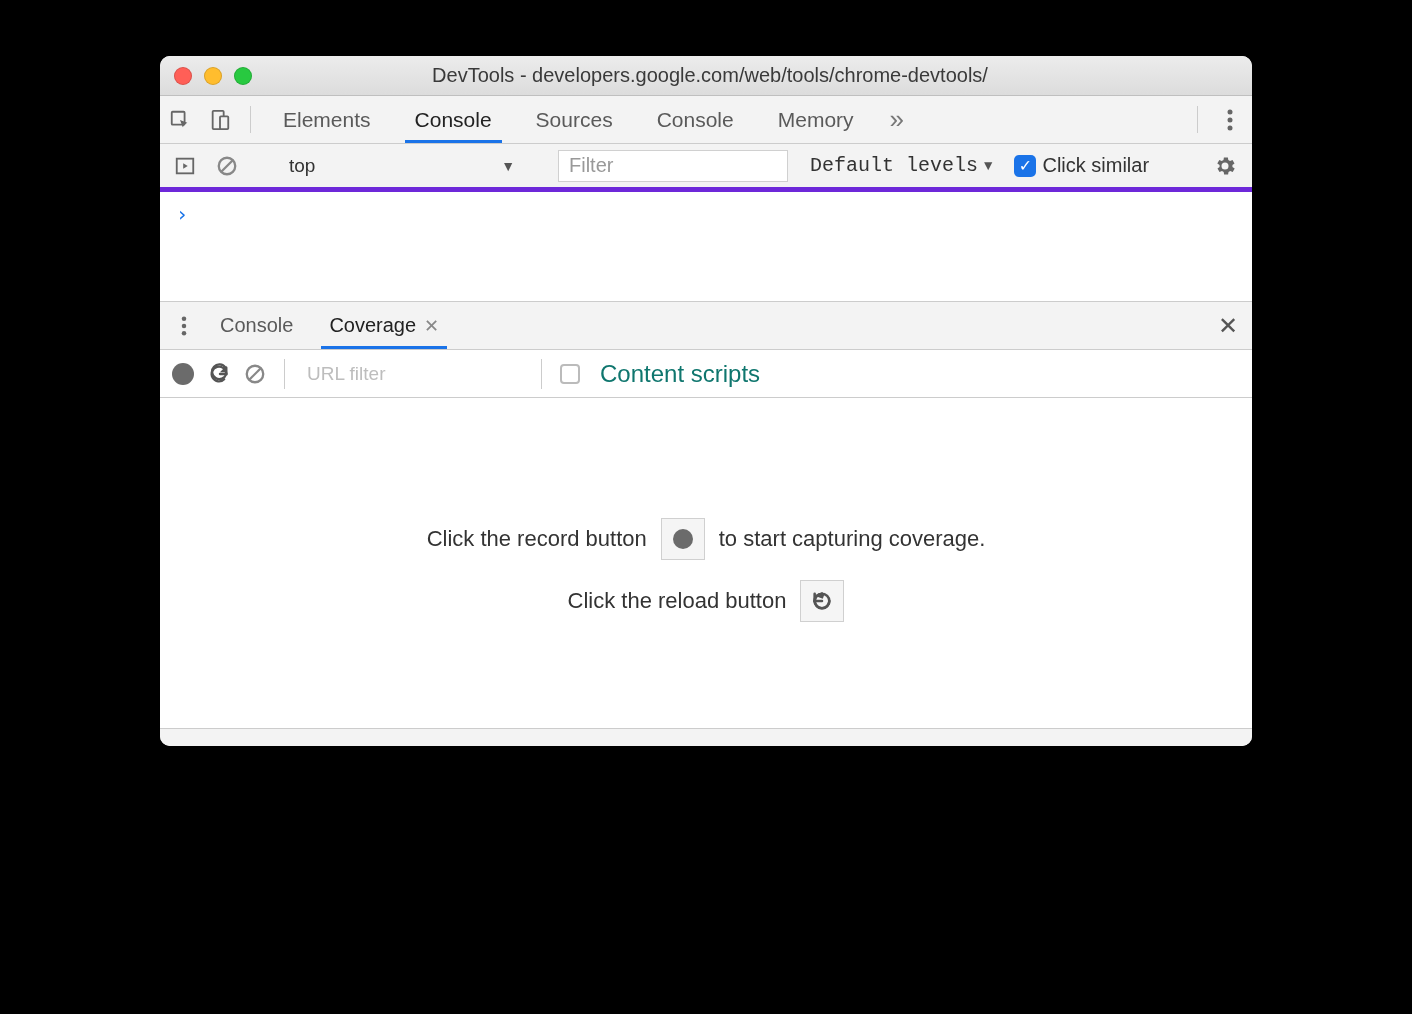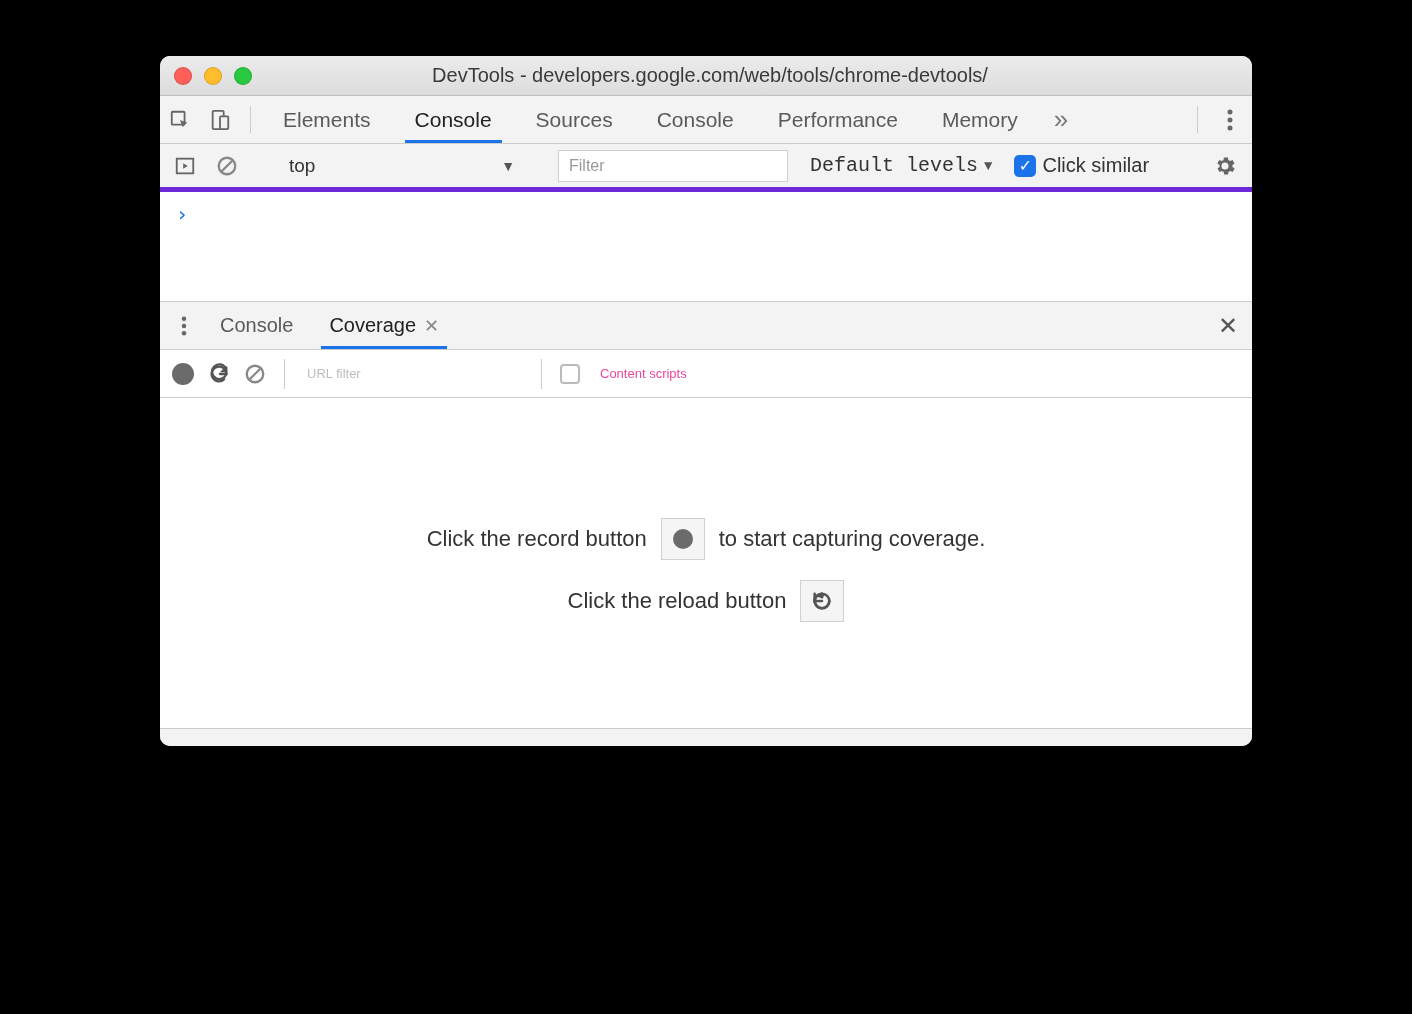--- a/index.html
+++ b/index.html
@@ -98,21 +98,21 @@
     color:#333; font-size:19px;
     background:#f3f3f3; border:none;
   }
   .ctx-select .label{ padding-left:4px;}
   .tri { color:#555; font-size:14px; }
   .filter-input {
     height:32px; width:230px;
     border:1px solid #d0d0d0;
     background:#fff;
     padding:0 10px;
-    font-size:16px; color:#3b82f6;
+    font-size:20px; color:#3b82f6;
   }
   .filter-input::placeholder{color:#999;}
   .levels {
     display:flex; align-items:center; gap:6px;
     color:#333; font-size:20px;
     padding: 0 10px;
     font-family: Liberation Mono, monospace;
   }
   .chk {
     width:22px; height:22px; border-radius:5px;
@@ -163,28 +163,28 @@
     border-bottom:1px solid #ccc;
     display:flex; align-items:center;
     gap:14px; padding: 0 12px;
   }
   .record-dot {
     width:22px; height:22px; border-radius:50%;
     background:#6b6b6b;
   }
   .url-filter {
     height:30px; width:220px; border:none;
-    font-size:13px; color:#0f766e; padding:0 4px;
+    font-size:19px; color:#0f766e; padding:0 4px;
   }
   .url-filter::placeholder{color:#bdbdbd;}
   .cov-toolbar .vsep { width:1px; height:30px; background:#ccc; margin:0 4px;}
   .square {
     width:20px; height:20px; border:2px solid #bbb; border-radius:4px;
   }
-  .cs-label{font-size:13px; color:#ec4899; margin-left:6px;}
+  .cs-label{font-size:24px; color:#0f766e; margin-left:6px;}
 
   
   .cov-body {
     height: 330px; background:#fff;
     display:flex; flex-direction:column;
     align-items:center; justify-content:flex-start;
     padding-top: 120px;
     gap: 20px;
   }
   .cov-msg { display:flex; align-items:center; gap:14px; font-size:22px; color:#333;}
@@ -232,23 +232,20 @@
         <span>Elements</span>
       </div>
     <div class="tab active">
         <span>Console</span>
       </div>
     <div class="tab">
         <span>Sources</span>
       </div>
     <div class="tab">
         <span>Console</span>
-      </div>
-    <div class="tab">
-        <span>Performance</span>
       </div>
     <div class="tab">
         <span>Memory</span>
       </div>
     <div class="tab" style="padding:0 14px;color:#777;font-size:26px;">
         <span>»</span>
       </div>
     <div class="spacer"></div>
     <div class="sep"></div>
     <div class="kebab">

